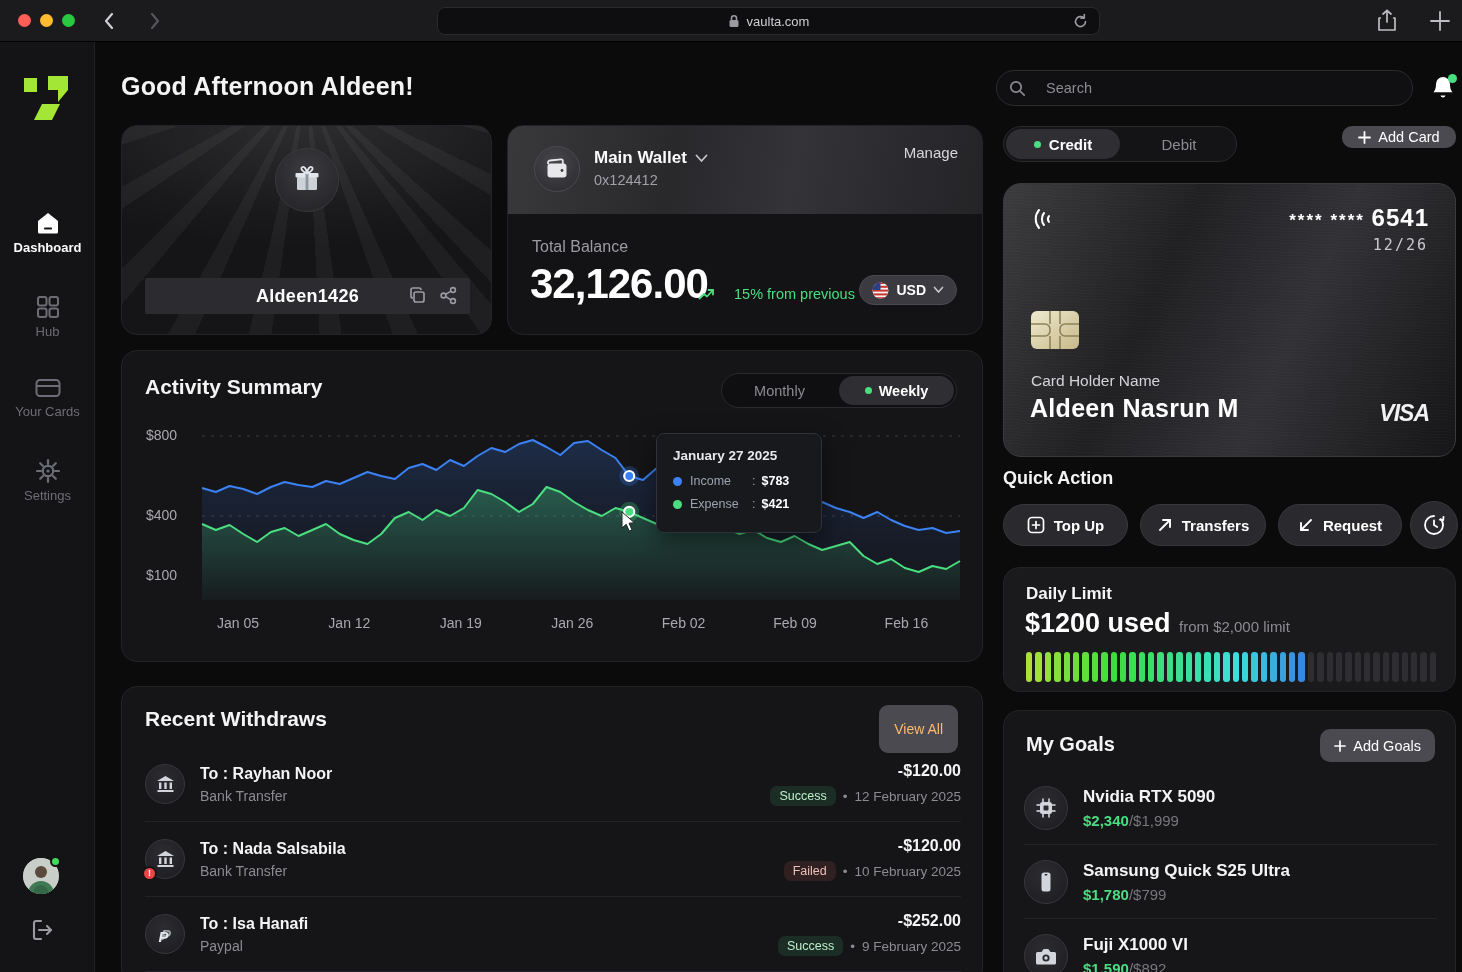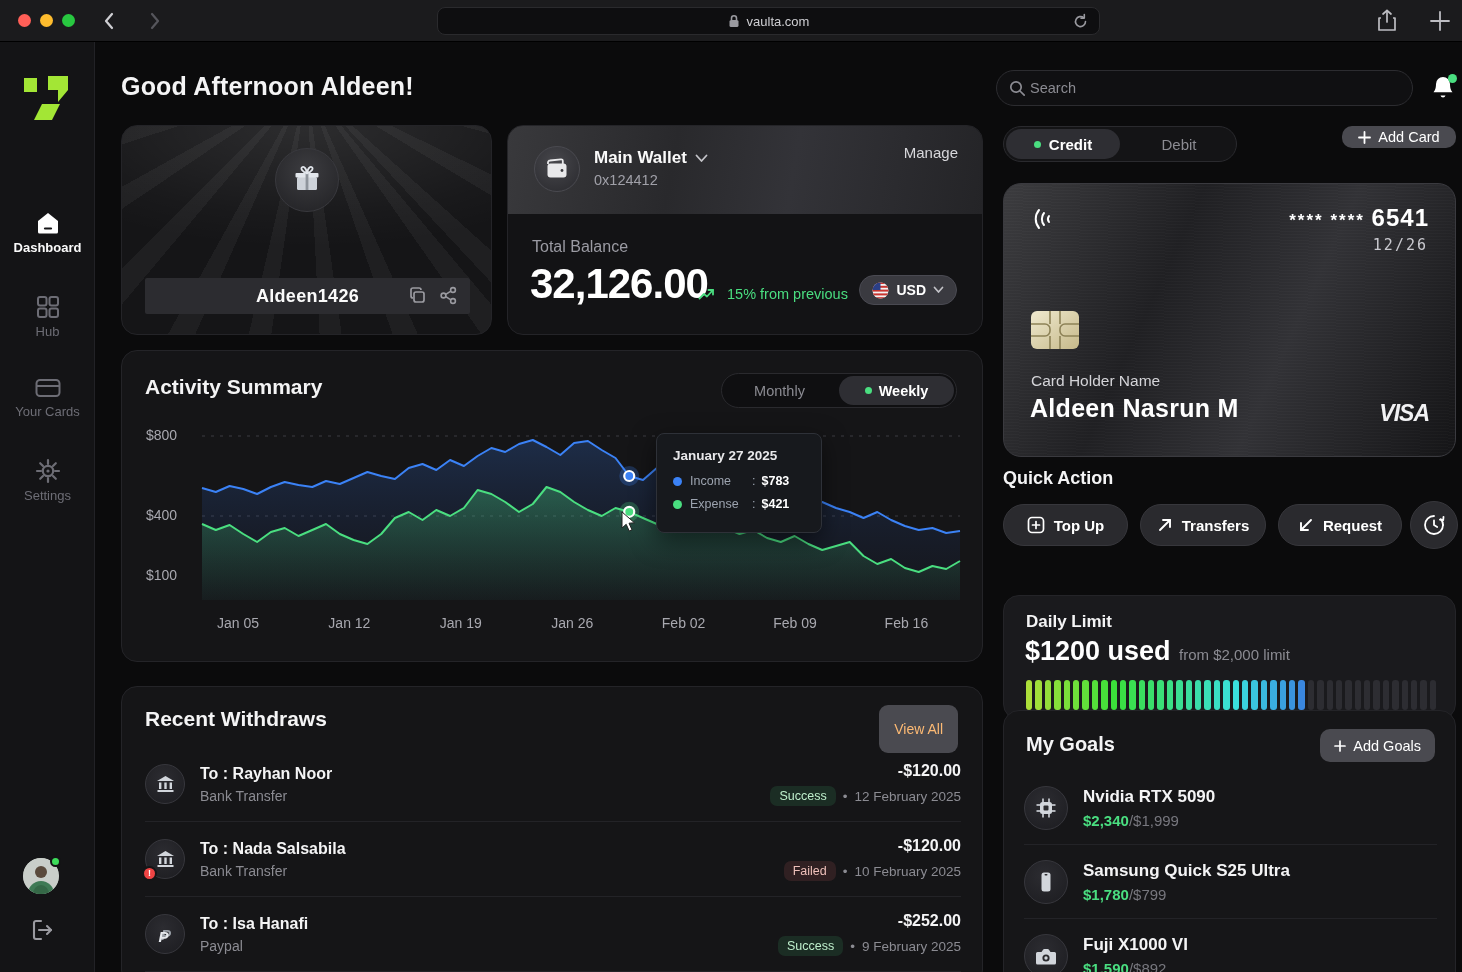--- a/index.html
+++ b/index.html
@@ -45,21 +45,21 @@
 
   
   .wallet { left:507px; top:125px; width:476px; height:210px; overflow:hidden; background:#131315; }
   .wallet-head { position:absolute; left:0; top:0; width:100%; height:88px; background:linear-gradient(100deg,#39393c 0%,#29292c 35%,#333338 60%,#242427 100%); }
   .wallet-ico { position:absolute; left:26px; top:20px; width:46px; height:46px; border-radius:50%; background:radial-gradient(circle at 45% 35%, #47474c, #29292d); border:1px solid #4a4a50; display:flex; align-items:center; justify-content:center; }
   .wallet-name { position:absolute; left:86px; top:22px; font-size:17px; font-weight:bold; color:#fafafa; display:flex; align-items:center; gap:8px; }
   .wallet-addr { position:absolute; left:86px; top:46px; font-size:14.5px; color:#a0a0a8; }
   .manage { position:absolute; right:24px; top:18px; font-size:15px; color:#d7d7db; cursor:pointer; }
   .tb-label { position:absolute; left:24px; top:112px; font-size:16px; color:#9b9ba3; }
   .tb-value { position:absolute; left:22px; top:134px; font-size:42px; font-weight:bold; color:#ffffff; letter-spacing:-1px; }
-  .trend { position:absolute; left:190px; top:160px; display:flex; align-items:center; gap:12px; color:#4ade80; font-size:14.5px; }
+  .trend { position:absolute; left:190px; top:160px; display:flex; align-items:center; gap:19px; color:#4ade80; font-size:14.5px; }
   .usd-pill { position:absolute; right:25px; top:149px; height:30px; padding:0 12px; border-radius:15px; background:#3a3a40; border:1px solid #4a4a52; display:flex; align-items:center; gap:7px; font-size:14px; font-weight:bold; color:#fff; cursor:pointer; }
 
   
   .activity { left:121px; top:350px; width:862px; height:312px; background:#151517; }
   .act-title { position:absolute; left:23px; top:24px; font-size:21px; font-weight:bold; color:#f4f4f5; }
   .toggle { position:absolute; right:25px; top:22px; width:236px; height:35px; background:#0f0f11; border:1px solid #2a2a2e; border-radius:18px; display:flex; }
   .toggle .opt { flex:1; display:flex; align-items:center; justify-content:center; gap:7px; font-size:14.5px; color:#8b8b92; border-radius:16px; cursor:pointer; }
   .toggle .opt.on { background:#2e2e33; color:#fff; font-weight:bold; margin:2px;text-align:right; }
   .gdot { width:7px; height:7px; border-radius:50%; background:#4ade80; }
   .chartwrap { position:absolute; left:0; top:72px; width:862px; height:235px; }
@@ -85,21 +85,21 @@
   .wd-name { font-size:16px; color:#f4f4f5; font-weight:600; }
   .wd-method { font-size:14px; color:#8b8b92; margin-top:5px; }
   .wd-right { margin-left:auto; text-align:right; }
   .wd-amount { font-size:16px; font-weight:bold; color:#f4f4f5; }
   .wd-meta { margin-top:6px; display:flex; align-items:center; gap:7px; justify-content:flex-end; font-size:13.5px; color:#8b8b92; }
   .badge { padding:3px 9px; border-radius:7px; font-size:12.5px; }
   .badge.success { background:rgba(74,222,128,.12); color:#bdeecb; }
   .badge.failed { background:rgba(248,113,113,.12); color:#eec0ba; }
 
   
-  .search { position:absolute; left:996px; top:70px; width:417px; height:36px; background:#101012; border:1px solid #2c2c30; border-radius:18px; display:flex; align-items:center; padding-left:12px; gap:4px; }
+  .search { position:absolute; left:996px; top:70px; width:417px; height:36px; background:#101012; border:1px solid #2c2c30; border-radius:18px; display:flex; align-items:center; padding-left:12px; gap:20px; }
   .search input { background:transparent; border:none; outline:none; color:#e7e7ea; font-size:14.5px; font-family:inherit; width:330px; }
   .search input::placeholder { color:#8b8b92; }
   .bell { position:absolute; left:1430px; top:74px; width:28px; height:28px; cursor:pointer; }
   .bell .bdot { position:absolute; right:1px; top:0px; width:9px; height:9px; border-radius:50%; background:#4ade80; }
 
   .cardtabs { position:absolute; left:1003px; top:126px; width:234px; height:36px; background:#141416; border:1px solid #2a2a2e; border-radius:18px; display:flex; }
   .cardtabs .opt { flex:1; display:flex; align-items:center; justify-content:center; gap:8px; font-size:15px; color:#8b8b92; border-radius:16px; cursor:pointer; }
   .cardtabs .opt.on { background:#2e2e33; color:#fff; font-weight:bold; margin:2px; }
   .addcard { position:absolute; left:1342px; top:126px; width:114px; height:22px; background:#4a4a50; border:none; border-radius:10px; color:#fff; font-size:14.5px; font-family:inherit; display:flex; align-items:center; justify-content:center; gap:7px; cursor:pointer; }
 
@@ -114,21 +114,21 @@
   .cc-exp { position:absolute; right:27px; top:52px; color:#c9c9cf; font-size:15px; font-family:"DejaVu Sans Mono", monospace; letter-spacing:2px; }
   .cc-chip { position:absolute; left:26px; top:126px; }
   .cc-holderlabel { position:absolute; left:27px; top:188px; color:#d4d4d8; font-size:15.5px; }
   .cc-holder { position:absolute; left:26px; top:210px; color:#ffffff; font-size:25px; font-weight:bold; letter-spacing:.3px; }
   .cc-brand { position:absolute; right:26px; top:216px; color:#f2f2f4; font-size:23px; font-weight:900; font-style:italic; letter-spacing:-1px; }
 
   .qa-title { position:absolute; left:1003px; top:468px; font-size:18px; font-weight:bold; color:#f4f4f5; }
   .qa-btn { position:absolute; top:504px; height:42px; border-radius:21px; background:#2a2a2e; border:1px solid #37373c; color:#fff; font-size:15px; font-weight:600; font-family:inherit; display:flex; align-items:center; justify-content:center; gap:9px; cursor:pointer; }
   .qa-circle { position:absolute; left:1410px; top:501px; width:48px; height:48px; border-radius:50%; background:#2a2a2e; border:1px solid #37373c; display:flex; align-items:center; justify-content:center; cursor:pointer; }
 
-  .dlimit { left:1003px; top:567px; width:453px; height:125px; background:#1a1a1d;margin-top:28px; }
+  .dlimit { left:1003px; top:567px; width:453px; height:125px; background:#1a1a1d; }
   .dl-title { position:absolute; left:22px; top:16px; font-size:17px; font-weight:bold; color:#f4f4f5; }
   .dl-used { position:absolute; left:21px; top:40px; font-size:27px; font-weight:bold; color:#fff; }
   .dl-from { position:absolute; left:175px; top:50px; font-size:15px; color:#8b8b92; }
   .dl-bar { position:absolute; left:22px; top:84px; width:410px; height:30px; display:flex; gap:3px; align-items:stretch; }
   .seg { flex:1; border-radius:3px; background:#2d2d32; }
 
   .goals { left:1003px; top:710px; width:453px; height:280px; background:#161618; }
   .go-title { position:absolute; left:22px; top:22px; font-size:20px; font-weight:bold; color:#f4f4f5; }
   .addgoals { position:absolute; right:20px; top:18px; height:33px; padding:0 14px; background:#4a4a50; border:none; border-radius:10px; color:#fff; font-size:14.5px; font-family:inherit; display:flex; align-items:center; gap:7px; cursor:pointer; }
   .go-list { position:absolute; left:20px; top:60px; width:413px; }

